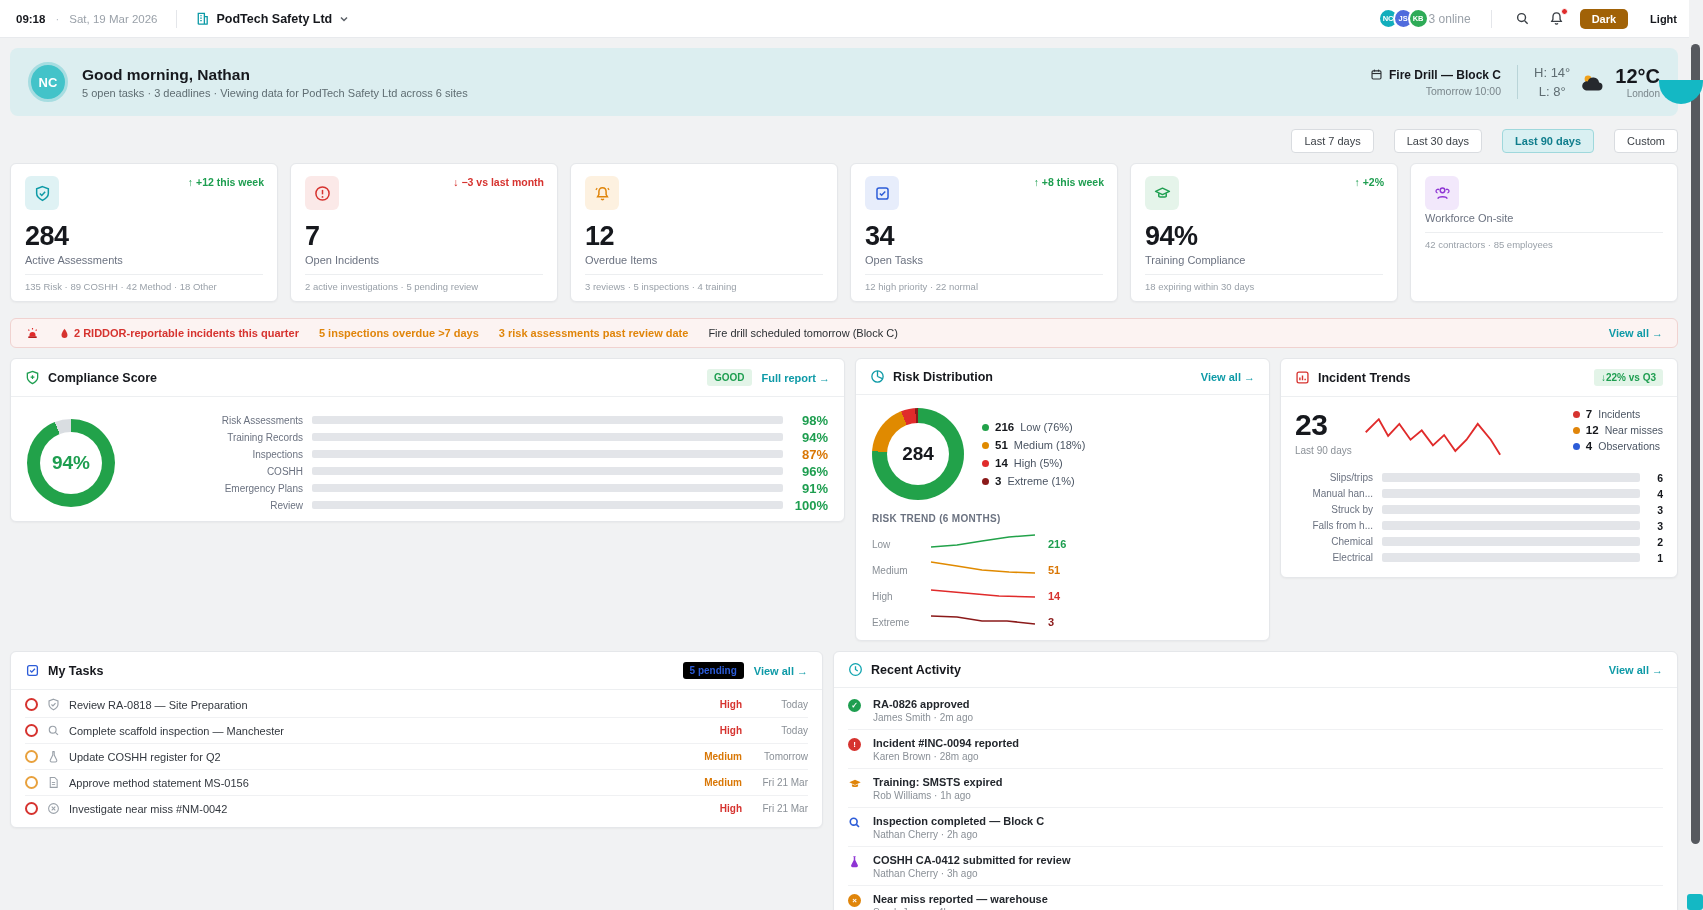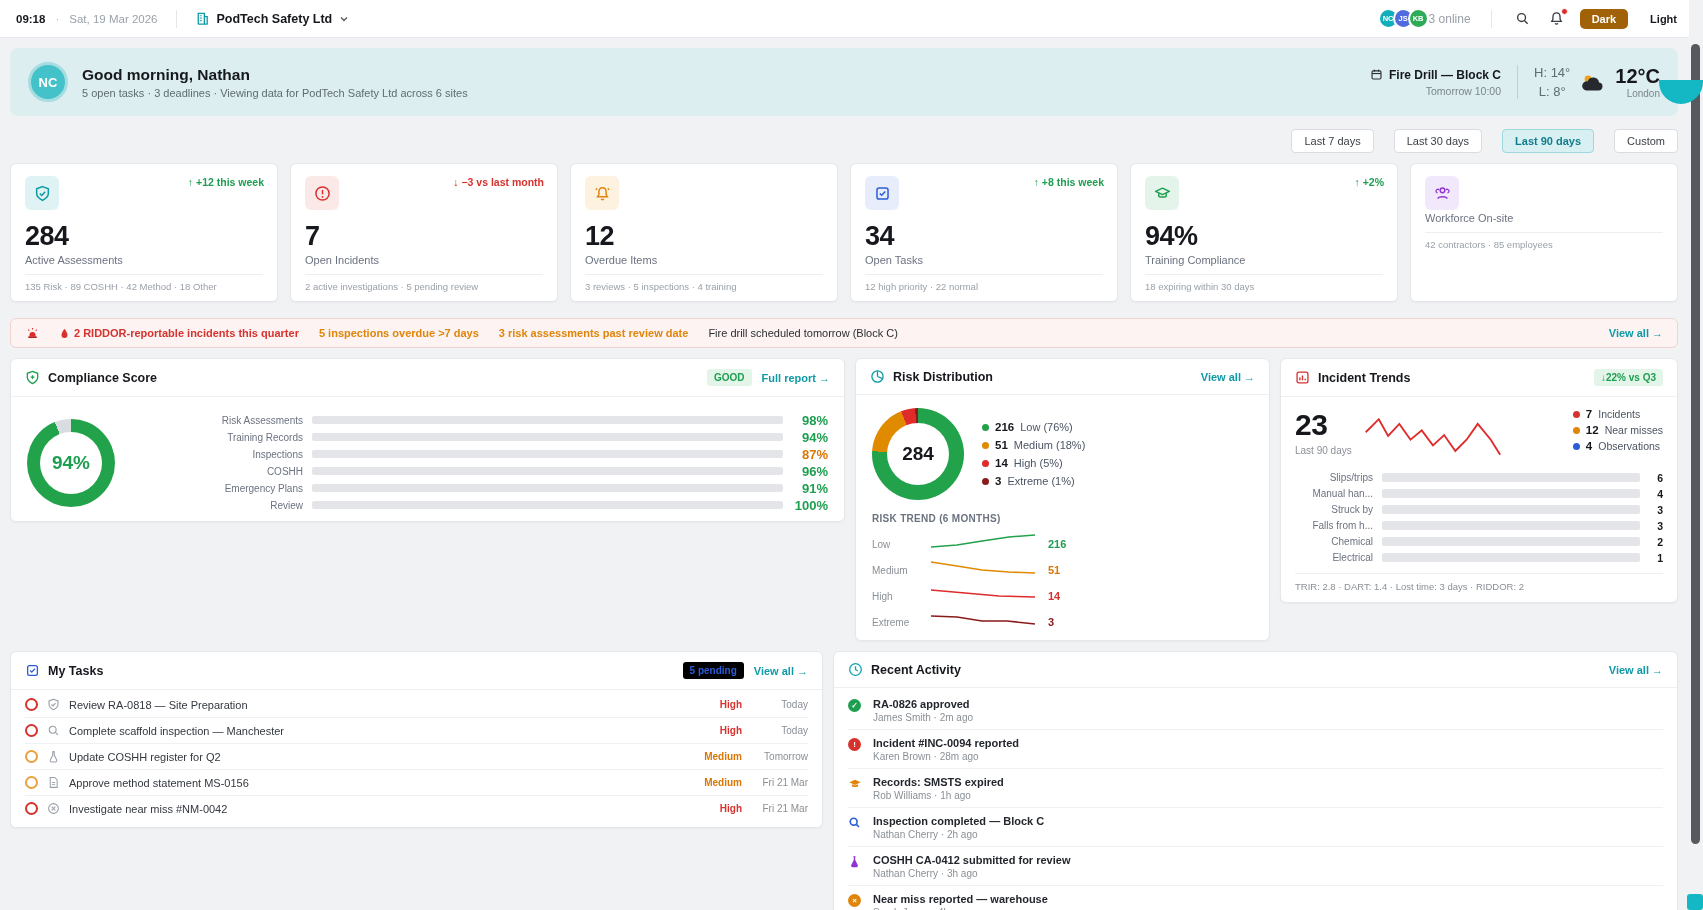--- a/index.html
+++ b/index.html
@@ -588,21 +588,20 @@
           <span class="lbl">Chemical</span>
           <span class="track"><span class="fill" style="width: 33%; background: rgb(44, 92, 216);"></span></span>
           <span class="val">2</span>
         </div>
         <div class="inc-row">
           <span class="lbl">Electrical</span>
           <span class="track"><span class="fill" style="width: 17%; background: rgb(44, 92, 216);"></span></span>
           <span class="val">1</span>
         </div>
       </div>
-      <div class="inc-footer">TRIR: 2.8 · DART: 1.4 · Lost time: 3 days · RIDDOR: 2</div>
     </div>
   </section>
 </div>
 
 <div class="row">
 
   <section class="panel tasks">
     <div class="p-head">
       <span style="color:#2c5cd8">
         <svg width="15" height="15" viewBox="0 0 16 16" fill="none" stroke="currentColor" stroke-width="1.4">
@@ -722,21 +721,21 @@
           </span>
       </div>
       <div class="act-row">
         <span class="act-ico" style="color: rgb(224, 133, 10);">
             <svg width="14" height="14" viewBox="0 0 16 16" fill="currentColor">
               <path d="M1.5 6 8 3l6.5 3L8 9z"></path>
               <path d="M4.5 8.2v2.3c0 1.1 7 1.1 7 0V8.2L8 9.8z"></path>
             </svg>
           </span>
         <span>
-            <div class="act-title">Records: SMSTS expired</div>
+            <div class="act-title">Training: SMSTS expired</div>
             <div class="act-meta">Rob Williams · 1h ago</div>
           </span>
       </div>
       <div class="act-row">
         <span class="act-ico" style="color: rgb(44, 92, 216);">
             <svg width="13" height="13" viewBox="0 0 16 16" fill="none" stroke="currentColor" stroke-width="2">
               <circle cx="7" cy="7" r="4.2"></circle>
               <line x1="10.3" y1="10.3" x2="13.5" y2="13.5"></line>
             </svg>
           </span>

